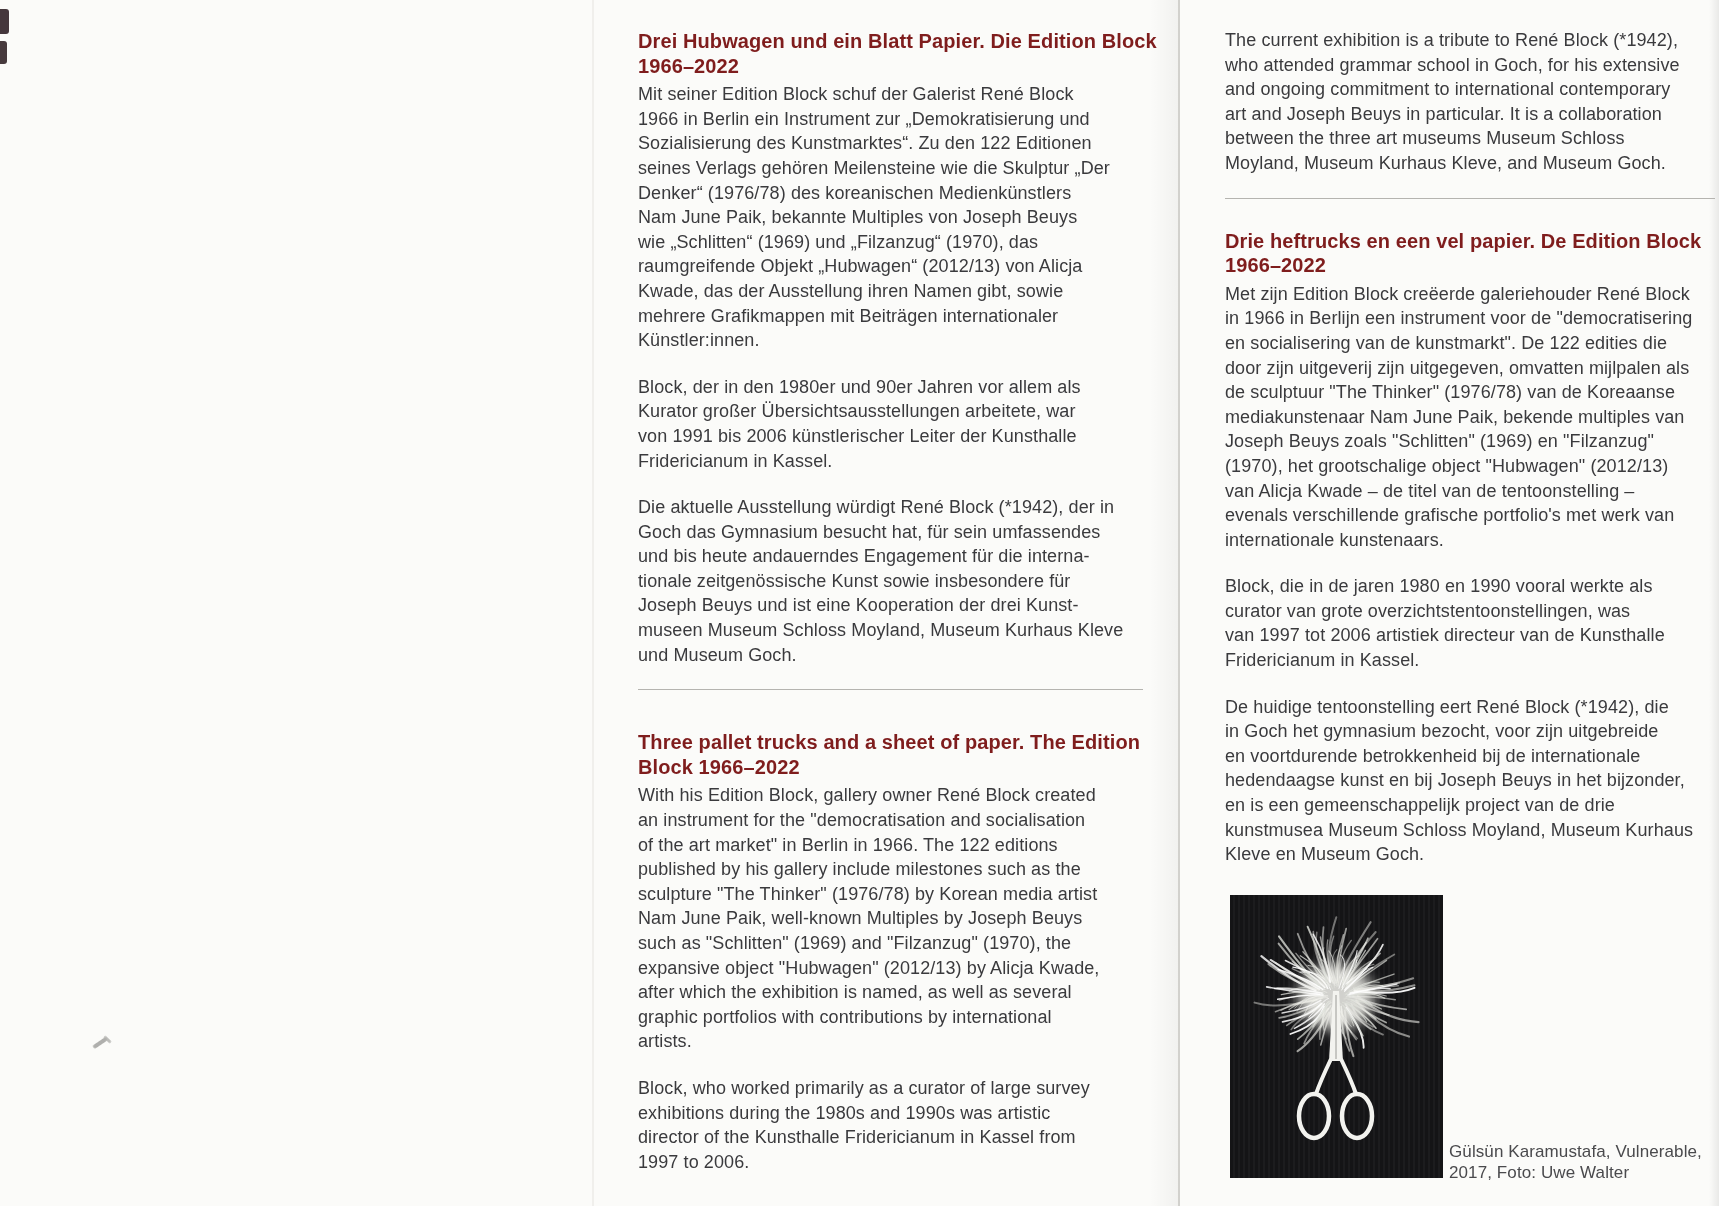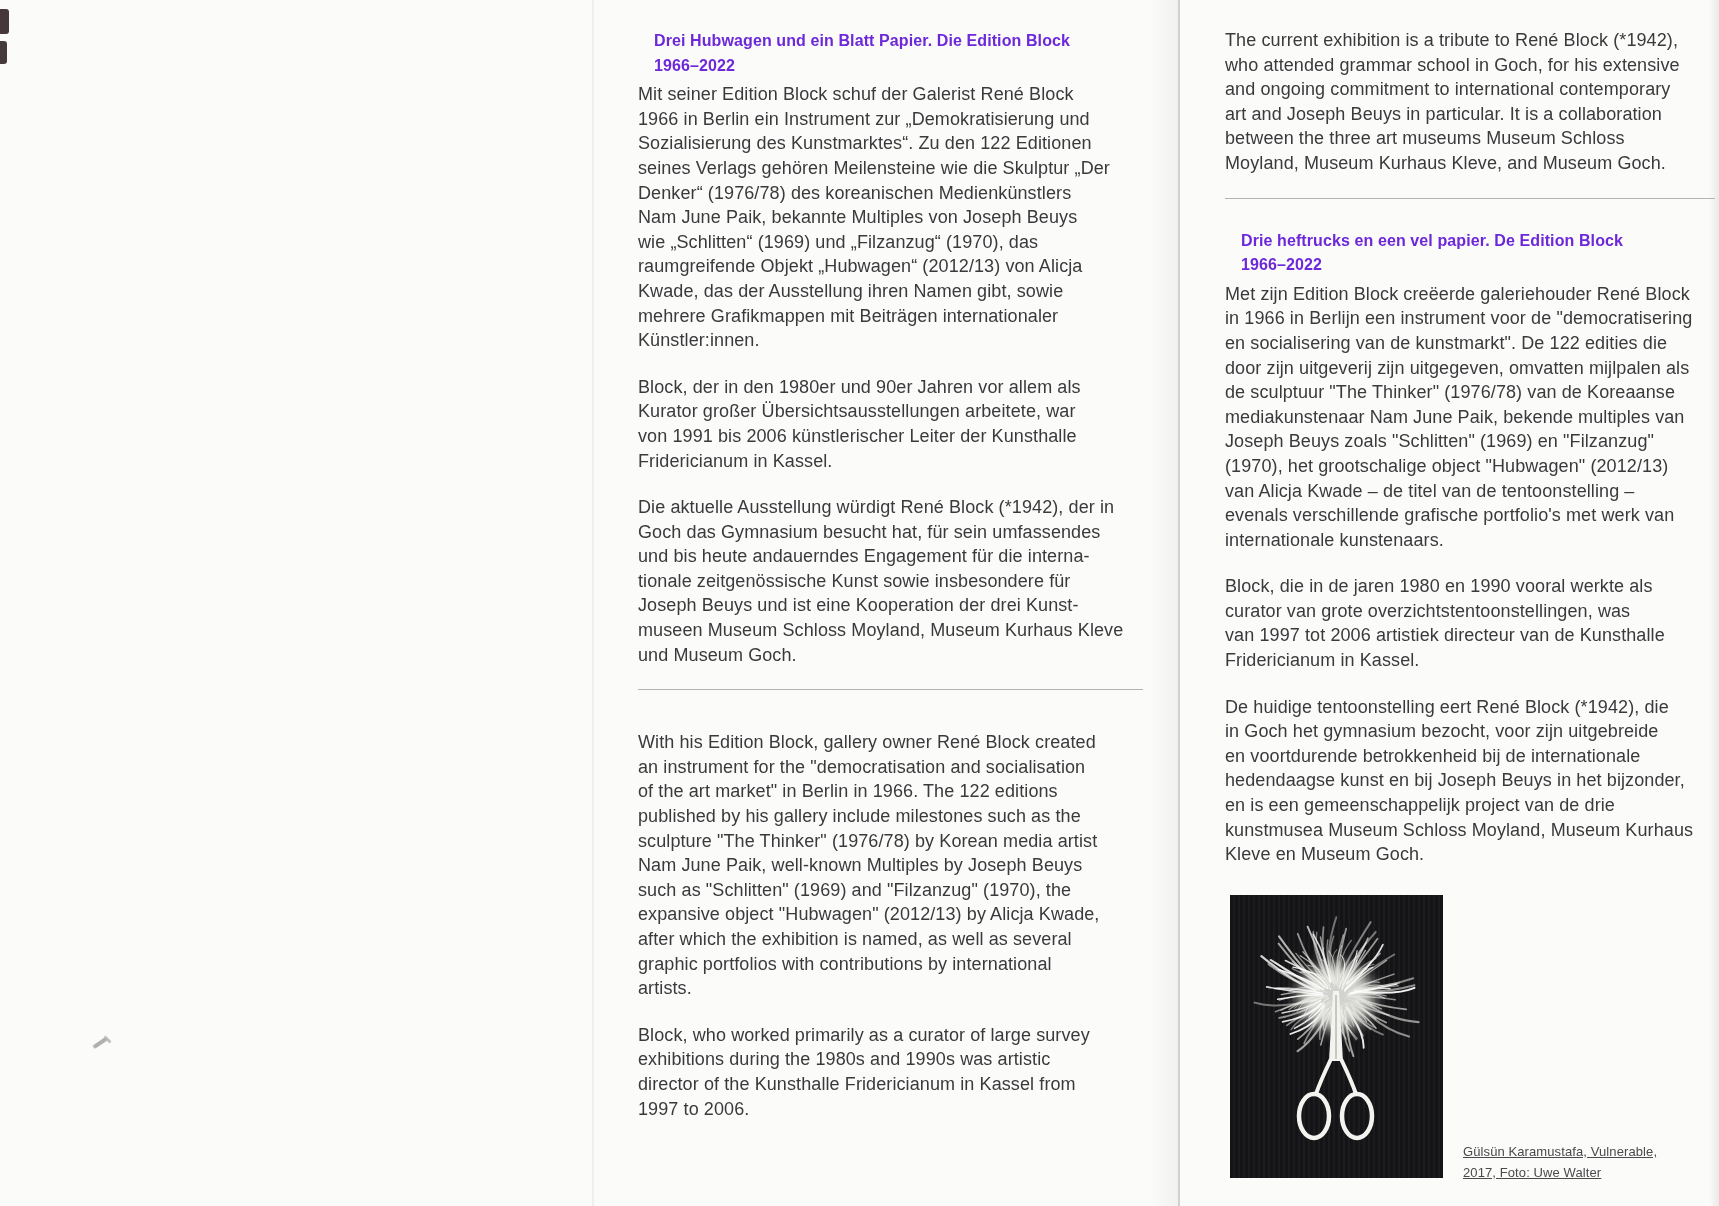--- a/index.html
+++ b/index.html
@@ -21,37 +21,37 @@
   .smudge{position:absolute;left:90px;top:1032px;width:30px;height:22px;opacity:.7;}
   .smudge span{position:absolute;background:#90908d;border-radius:3px;filter:blur(0.6px);display:block;}
   .smudge .s1{left:2px;top:9px;width:16px;height:4px;transform:rotate(-34deg);}
   .smudge .s2{left:13px;top:6px;width:9px;height:3px;transform:rotate(44deg);opacity:.8;}
 
   
   .col{position:absolute;}
   .col-center{left:638px;top:29px;width:520px;}
   .col-right{left:1225px;top:28px;width:500px;}
   .head{
-    font-size:16px;line-height:24.6px;font-weight:bold;color:#6d28d9;
-    margin:0 0 4px 16px;white-space:pre;letter-spacing:.1px;
+    font-size:20px;line-height:24.6px;font-weight:bold;color:#7f1d1d;
+    margin:0 0 4px 0;white-space:pre;letter-spacing:.1px;
   }
   .p{
     font-size:18px;line-height:24.6px;margin:0 0 22px 0;
     white-space:pre;letter-spacing:.1px;color:#3a3a3d;
   }
   .p:last-child{margin-bottom:16px;}
   .divider{border:none;border-top:1.5px solid #b5b4b0;margin:20px 0 40px 0;width:505px;}
   .col-right .divider{margin:20px 0 30px 0;width:490px;}
 
   
   .artwork-row{position:relative;margin-top:28px;height:289px;}
   .art{position:absolute;left:5px;top:0;display:block;}
   .caption{
-    position:absolute;left:238px;top:246px;
-    font-size:13px;line-height:21px;color:#4a4a4d;white-space:pre;letter-spacing:.1px;text-decoration:underline;
+    position:absolute;left:224px;top:246px;
+    font-size:17px;line-height:21px;color:#4a4a4d;white-space:pre;letter-spacing:.1px;
   }
 </style>
 </head>
 <body>
 
 <div class="fold-shadow"></div>
 <div class="fold-line"></div>
 <div class="fold-line-light"></div>
 <div class="right-edge"></div>
 <div class="edge-mark-1"></div>
@@ -80,20 +80,22 @@
 von 1991 bis 2006 künstlerischer Leiter der Kunsthalle
 Fridericianum in Kassel.</div>
   <div class="p">Die aktuelle Ausstellung würdigt René Block (*1942), der in
 Goch das Gymnasium besucht hat, für sein umfassendes
 und bis heute andauerndes Engagement für die interna-
 tionale zeitgenössische Kunst sowie insbesondere für
 Joseph Beuys und ist eine Kooperation der drei Kunst-
 museen Museum Schloss Moyland, Museum Kurhaus Kleve
 und Museum Goch.</div>
   <hr class="divider">
+  <div class="head">Three pallet trucks and a sheet of paper. The Edition
+Block 1966–2022</div>
   <div class="p">With his Edition Block, gallery owner René Block created
 an instrument for the "democratisation and socialisation
 of the art market" in Berlin in 1966. The 122 editions
 published by his gallery include milestones such as the
 sculpture "The Thinker" (1976/78) by Korean media artist
 Nam June Paik, well-known Multiples by Joseph Beuys
 such as "Schlitten" (1969) and "Filzanzug" (1970), the
 expansive object "Hubwagen" (2012/13) by Alicja Kwade,
 after which the exhibition is named, as well as several
 graphic portfolios with contributions by international

